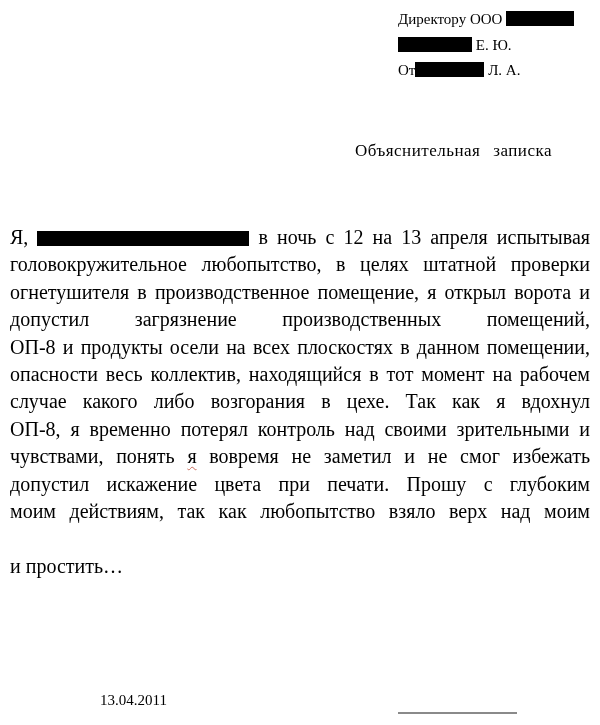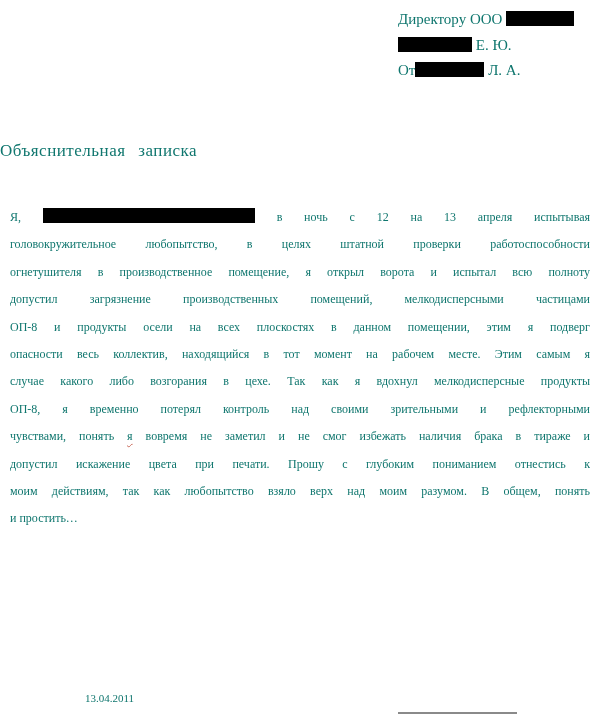--- a/index.html
+++ b/index.html
@@ -1,42 +1,42 @@
 <!DOCTYPE html>
 <html><head>
 <meta charset="utf-8">
 <style>
   html,body{margin:0;padding:0;background:#ffffff;}
   .page{
     position:relative;width:600px;height:725px;background:#ffffff;
-    font-family:"Liberation Serif","DejaVu Serif",serif;color:#0f766e;
+    font-family:"Liberation Serif","DejaVu Serif",serif;color:#000000;
     overflow:hidden;
   }
   
   .header{position:absolute;left:398px;top:7px;width:200px;font-size:15px;line-height:25.5px;}
   .header .line{white-space:nowrap;height:25.5px;text-align:left;}
   
   .redaction{display:inline-block;background:#000000;height:15px;vertical-align:-2px;}
   
   .title{
-    position:absolute;left:0;top:141px;width:552px;text-align:left;
+    position:absolute;left:0;top:141px;width:552px;text-align:right;
     font-size:17px;word-spacing:8px;letter-spacing:0.5px;
   }
   
-  .body-block{position:absolute;left:10px;top:204px;width:580px;font-size:12px;line-height:27.4px;}
+  .body-block{position:absolute;left:10px;top:224px;width:580px;font-size:20px;line-height:27.4px;}
   .body-block .line{
     height:27.4px;overflow:hidden;
     text-align:justify;text-align-last:justify;text-justify:inter-word;
   }
-  .body-block .line.no-justify{text-align:center;text-align-last:left;}
+  .body-block .line.no-justify{text-align:center;text-align-last:left;margin-top:28px;}
   .misspell{
     text-decoration-line:underline;text-decoration-style:wavy;
     text-decoration-color:#c86a5a;text-decoration-thickness:1px;text-underline-offset:3px;
   }
-  .date{position:absolute;left:85px;top:692px;font-size:11px;}
+  .date{position:absolute;left:100px;top:692px;font-size:15px;}
   .sig-line{position:absolute;left:398px;top:712px;width:119px;height:2px;background:#8a8a8a;}
 </style>
 </head>
 <body>
 
 <div class="page">
   <div class="header">
       <div class="line"><span>Директору ООО </span><span class="redaction" style="width: 68px;"></span></div>
       <div class="line"><span class="redaction" style="width: 74px;"></span><span> Е. Ю.</span></div>
       <div class="line"><span>От</span><span class="redaction" style="width: 69px;"></span><span> Л. А.</span></div>

